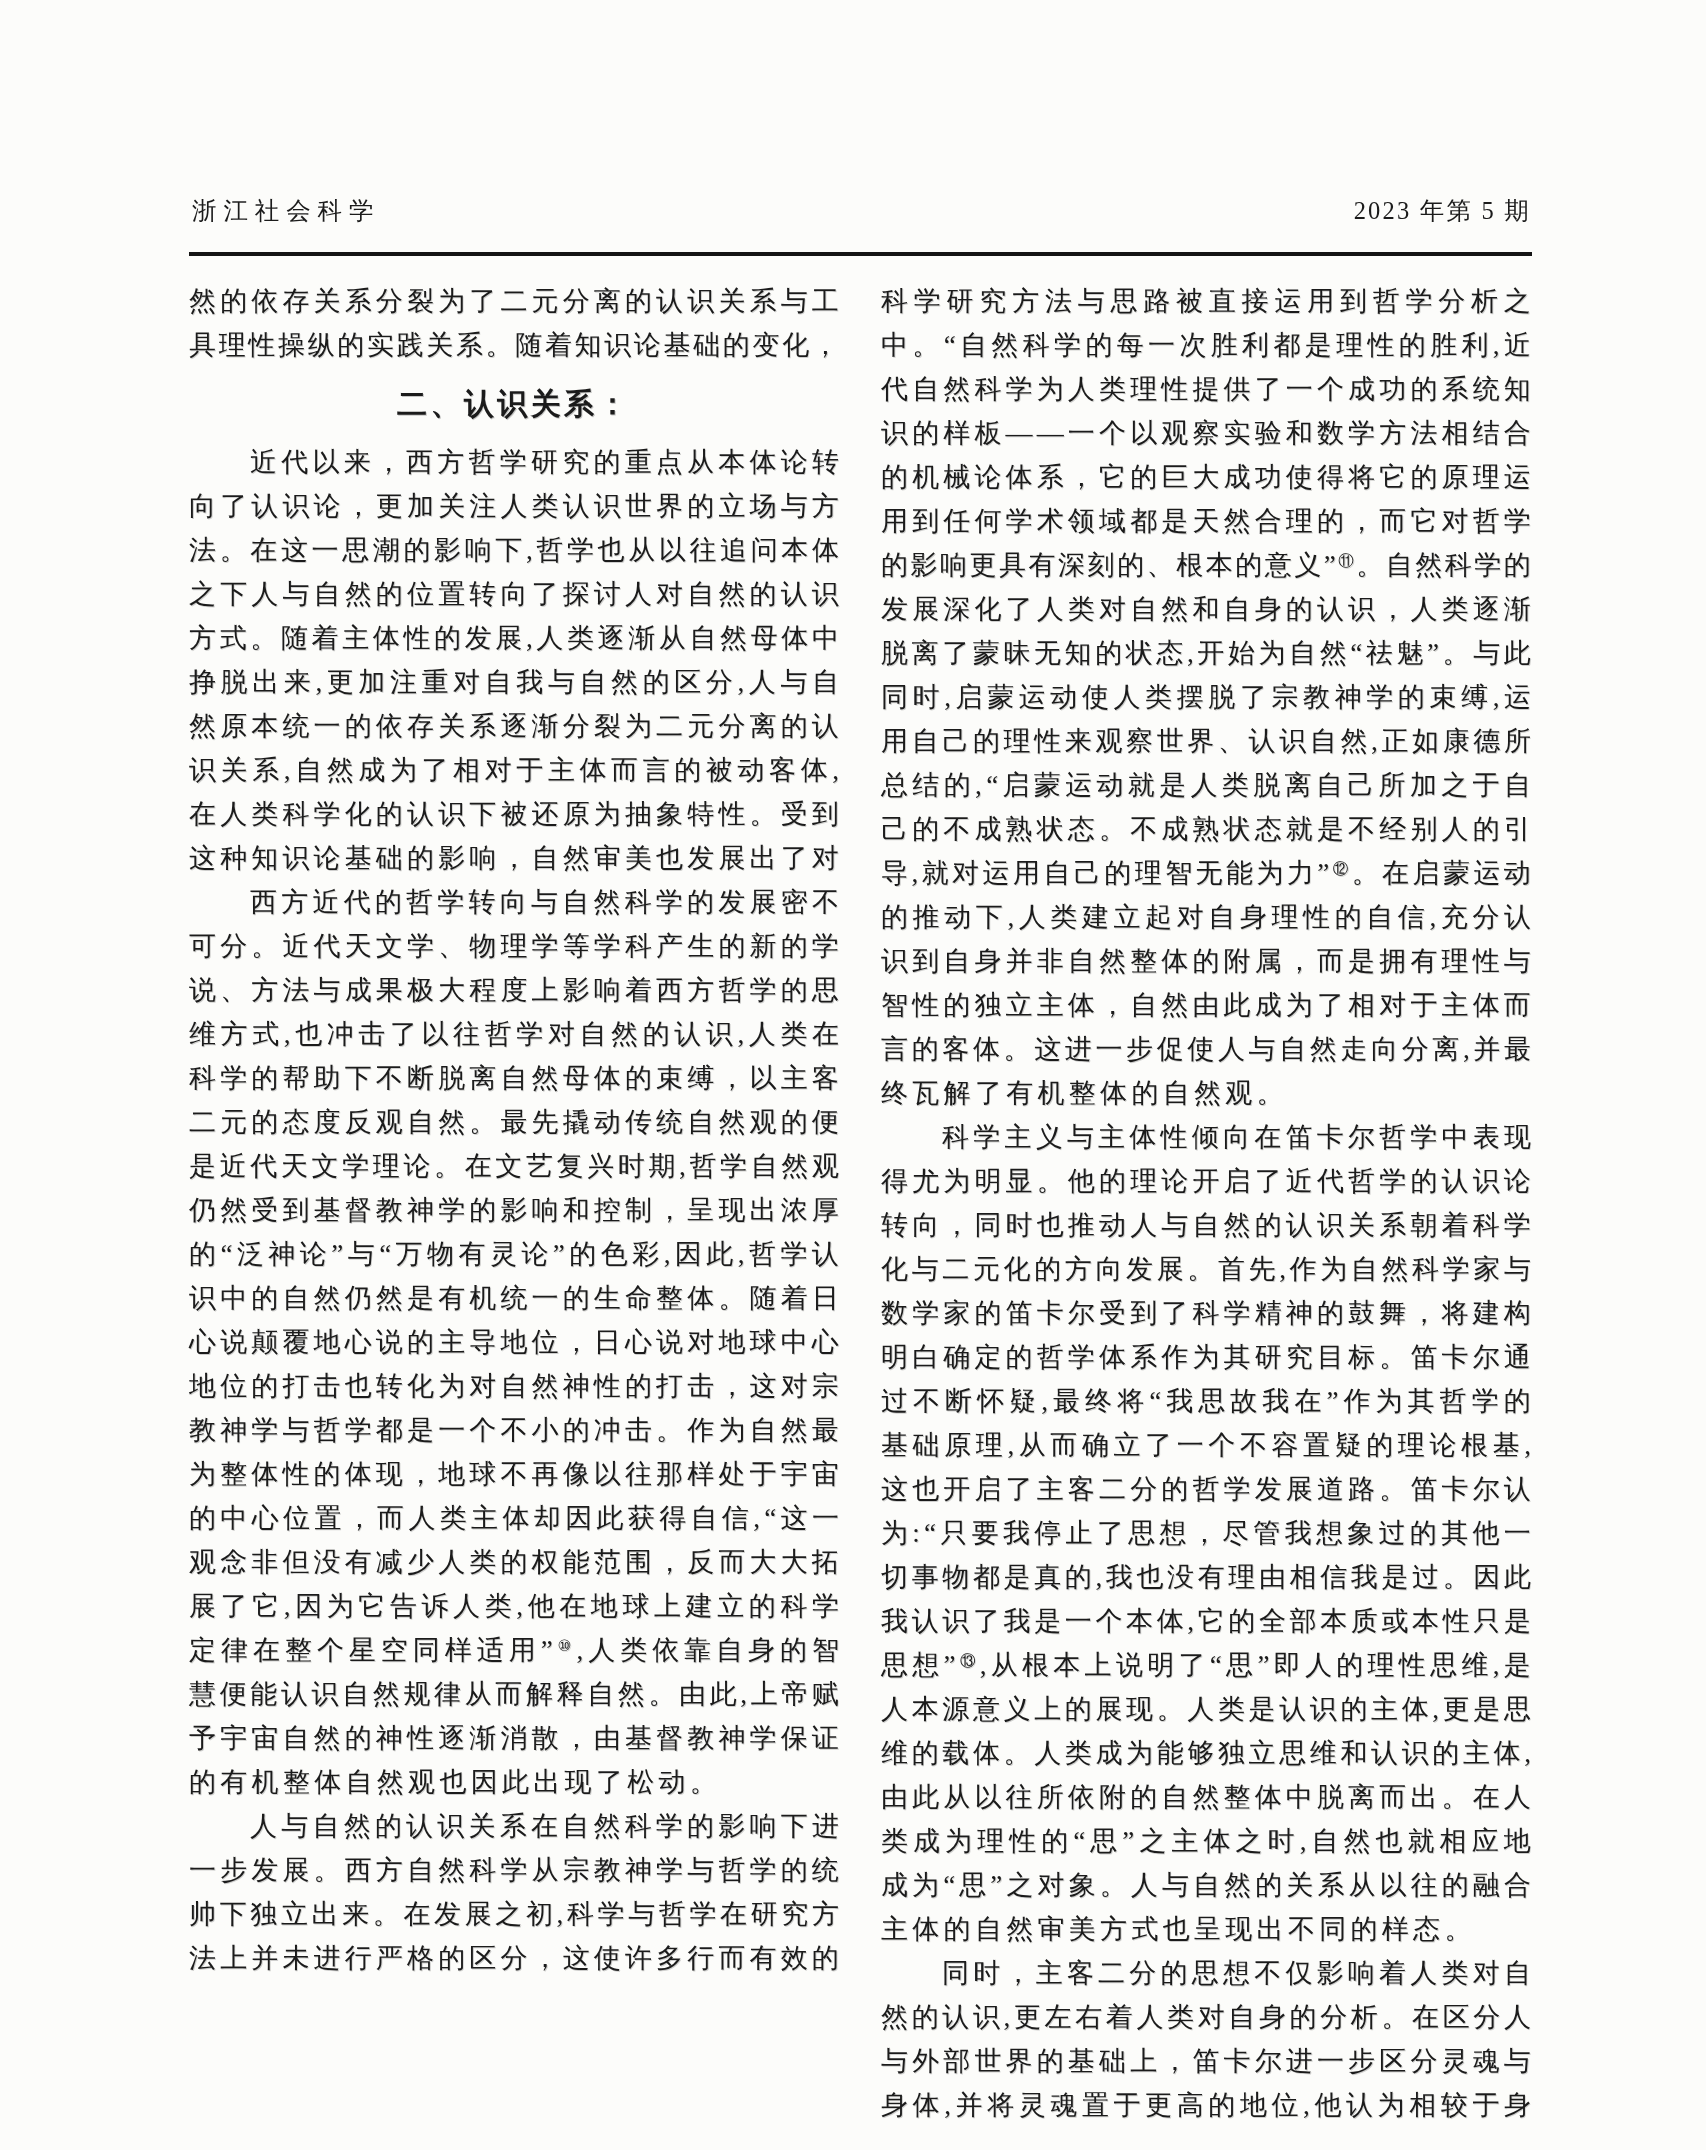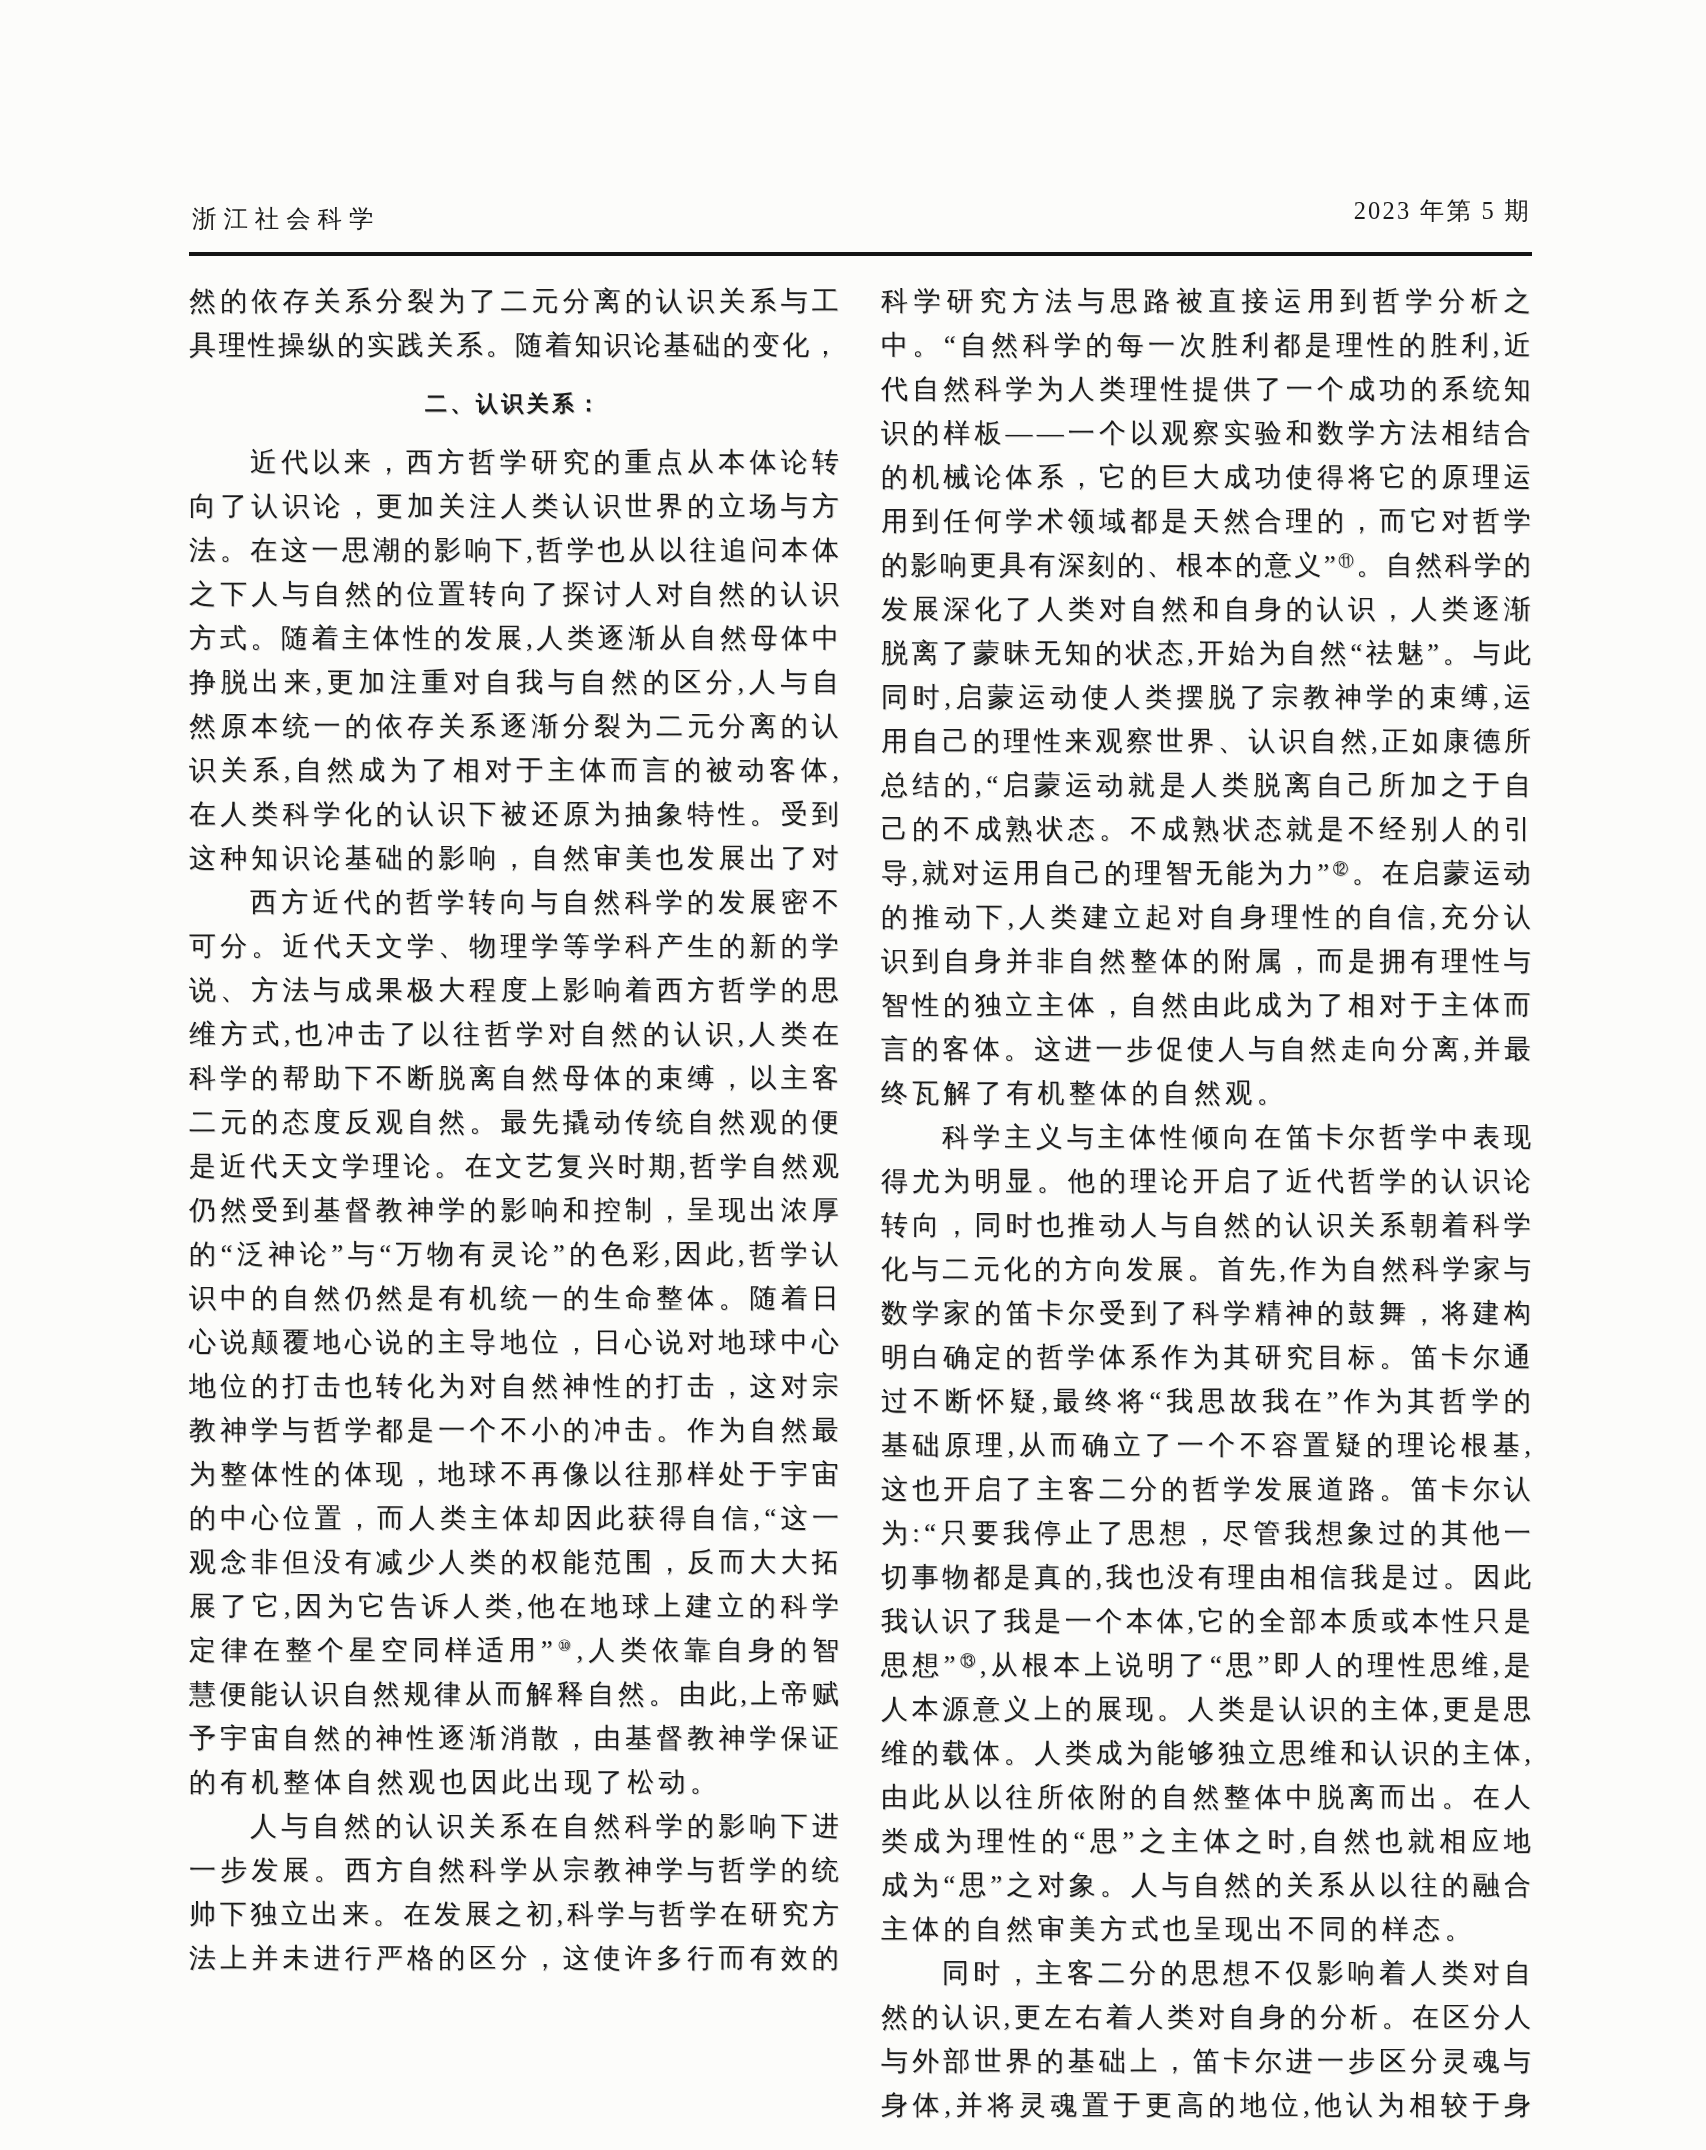--- a/index.html
+++ b/index.html
@@ -5,21 +5,21 @@
   html, body { margin: 0; padding: 0; }
   body {
     width: 1707px; height: 2316px;
     background: #fcfcfa;
     position: relative;
     font-family: "Liberation Serif", "DejaVu Serif", serif;
     color: #1b1b1b;
     overflow: hidden;
   }
   .journal-name {
-    position: absolute; left: 192px; top: 202px;
+    position: absolute; left: 192px; top: 194px;
     font-size: 24.5px; letter-spacing: 6.9px; white-space: pre;
   }
   .issue-label {
     position: absolute; right: 176px; top: 194px;
     font-size: 24.5px; letter-spacing: 2.2px; white-space: pre; text-align: center;
   }
   .head-rule {
     position: absolute; left: 189px; right: 175px; top: 252px;
     height: 3.9px; background: #141414;
   }
@@ -35,21 +35,21 @@
   }
   .line-just {
     display: flex; justify-content: space-between; align-items: baseline;
   }
   .line-plain { text-align: left; letter-spacing: 4.3px; }
   .line-indent { padding-left: 61px; }
   .block-heading { margin: 12px 0; }
   .line-heading {
     font-family: "Liberation Sans", "DejaVu Sans", sans-serif;
     font-weight: 700;
-    font-size: 22px; line-height: 49px; height: 49px;
+    font-size: 30px; line-height: 49px; height: 49px;
     text-align: center; letter-spacing: 3.4px;
     text-shadow: 0.9px 0.9px 0 rgba(0,0,0,0.22);
   }
   .fnref {
     font-size: 15.5px; position: relative; top: -7.7px;
     font-family: "DejaVu Sans", sans-serif;
   }
 </style>
 </head>
 <body>

